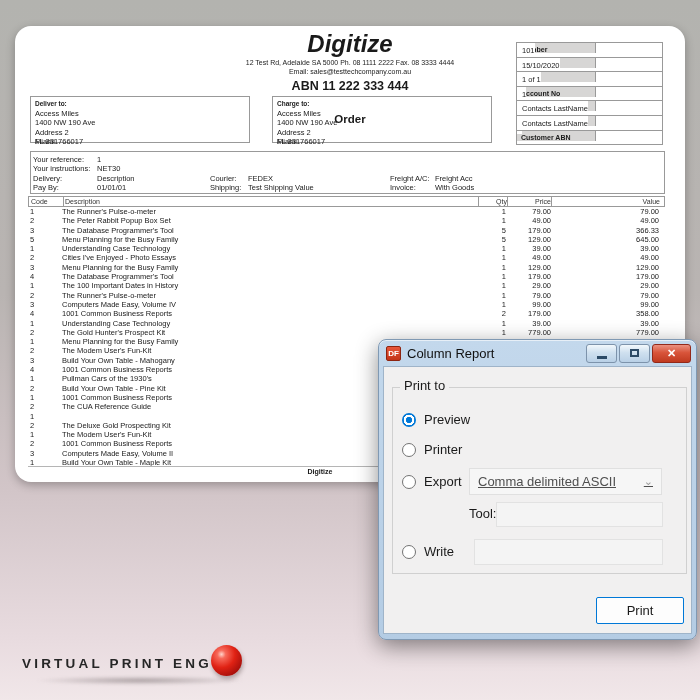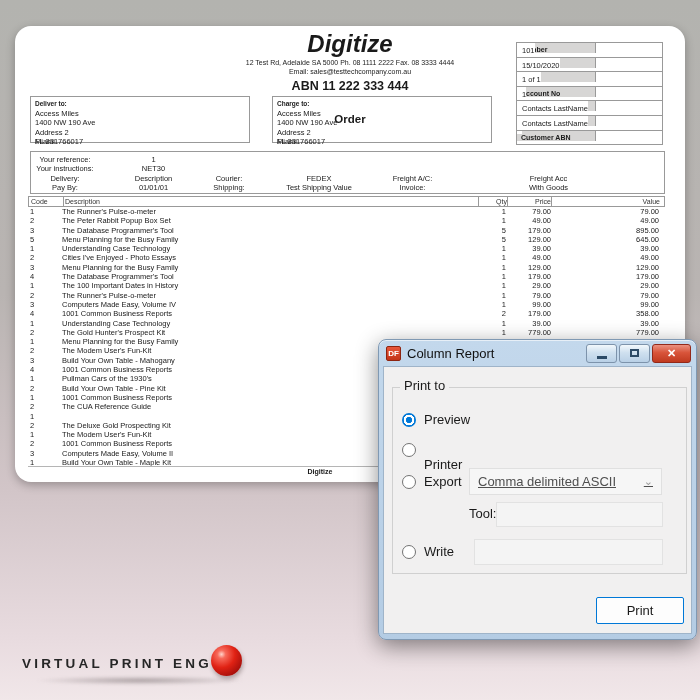--- a/index.html
+++ b/index.html
@@ -25,21 +25,21 @@
   .info-row { position:static; display:flex; height:14.6px; border-bottom:1px solid #999; }
   .info-label { width:79px; background:#d7d6d5; font-size:7px; font-weight:bold; padding:3px 0 0 4px; border-right:1px solid #999; }
   .info-value { flex:1; background:#fff; font-size:7.5px; padding:3px 0 0 5px; }
 
   .addr-box { top:70px; width:220px; height:47px; border:1px solid #999; padding:2px 4px; font-size:7.5px; line-height:9.6px; }
   .addr-box.deliver { left:15px; } .addr-box.charge { left:257px; }
   .addr-box > div { position:static; }
   .box-label { font-size:6.5px; font-weight:bold; }
   .city { display:inline-block; width:42px; }
 
-  .meta-box { left:15px; top:125px; width:635px; height:43px; border:1px solid #999; padding:3px 2px;text-align:center; }
+  .meta-box { left:15px; top:125px; width:635px; height:43px; border:1px solid #999; padding:3px 2px; }
   .meta-grid { position:static; display:grid; grid-template-columns:64px 113px 38px 142px 45px auto; font-size:7.5px; line-height:9.4px; }
   .meta-grid span { position:static; white-space:nowrap; }
 
   .items { left:13px; top:170px; width:637px; }
   .i-row { position:static; display:flex; }
   .i-head { height:11px; border:1px solid #999; }
   .i-head span { position:static; font-size:7px; color:#333; padding-top:1px; }
   .i-body .i-row { height:9.3px; }
   .i-body span { position:static; font-size:7.5px; line-height:9.3px; white-space:nowrap; overflow:hidden; }
   .c-code { width:34px; padding-left:2px; }
@@ -216,21 +216,21 @@
           <span class="c-desc">The Peter Rabbit Popup Box Set</span>
           <span class="c-qty">1</span>
           <span class="c-price">49.00</span>
           <span class="c-value">49.00</span>
         </div>
         <div class="i-row">
           <span class="c-code">3</span>
           <span class="c-desc">The Database Programmer's Tool</span>
           <span class="c-qty">5</span>
           <span class="c-price">179.00</span>
-          <span class="c-value">895.00</span>
+          <span class="c-value">366.33</span>
         </div>
         <div class="i-row">
           <span class="c-code">5</span>
           <span class="c-desc">Menu Planning for the Busy Family</span>
           <span class="c-qty">5</span>
           <span class="c-price">129.00</span>
           <span class="c-value">645.00</span>
         </div>
         <div class="i-row">
           <span class="c-code">1</span>
@@ -423,21 +423,21 @@
     </div>
   </div>
   <div class="client">
     <div class="abs groupbox"></div>
     <div class="abs group-label">Print to</div>
 
     <div class="abs radio checked" style="left:18px; top:46px;"></div>
     <div class="abs rlabel" style="left:40px; top:45px;">Preview</div>
 
     <div class="abs radio" style="left:18px; top:76px;"></div>
-    <div class="abs rlabel" style="left:40px; top:75px;margin-top:15px;">Printer</div>
+    <div class="abs rlabel" style="left:40px; top:75px;">Printer</div>
 
     <div class="abs radio" style="left:18px; top:108px;"></div>
     <div class="abs rlabel" style="left:40px; top:107px;">Export</div>
     <div class="abs combo">
       <span>Comma delimited ASCII</span>
       <span class="chev">⌄</span>
     </div>
 
     <div class="abs file-label">Tool:</div>
     <div class="abs txt file-input"></div>

